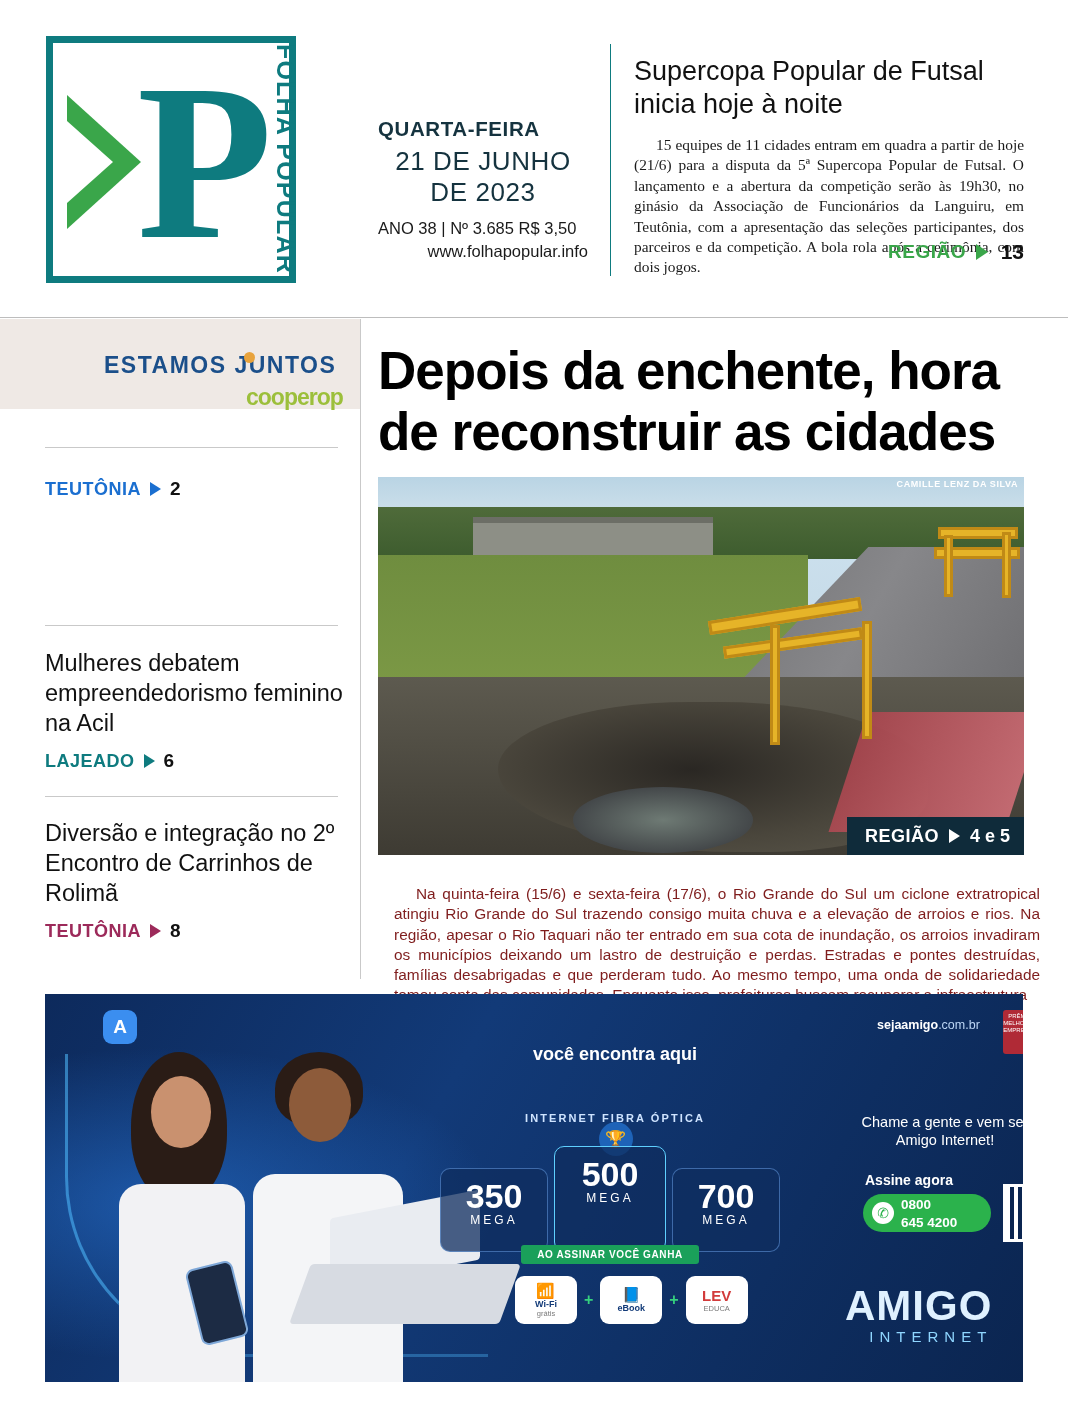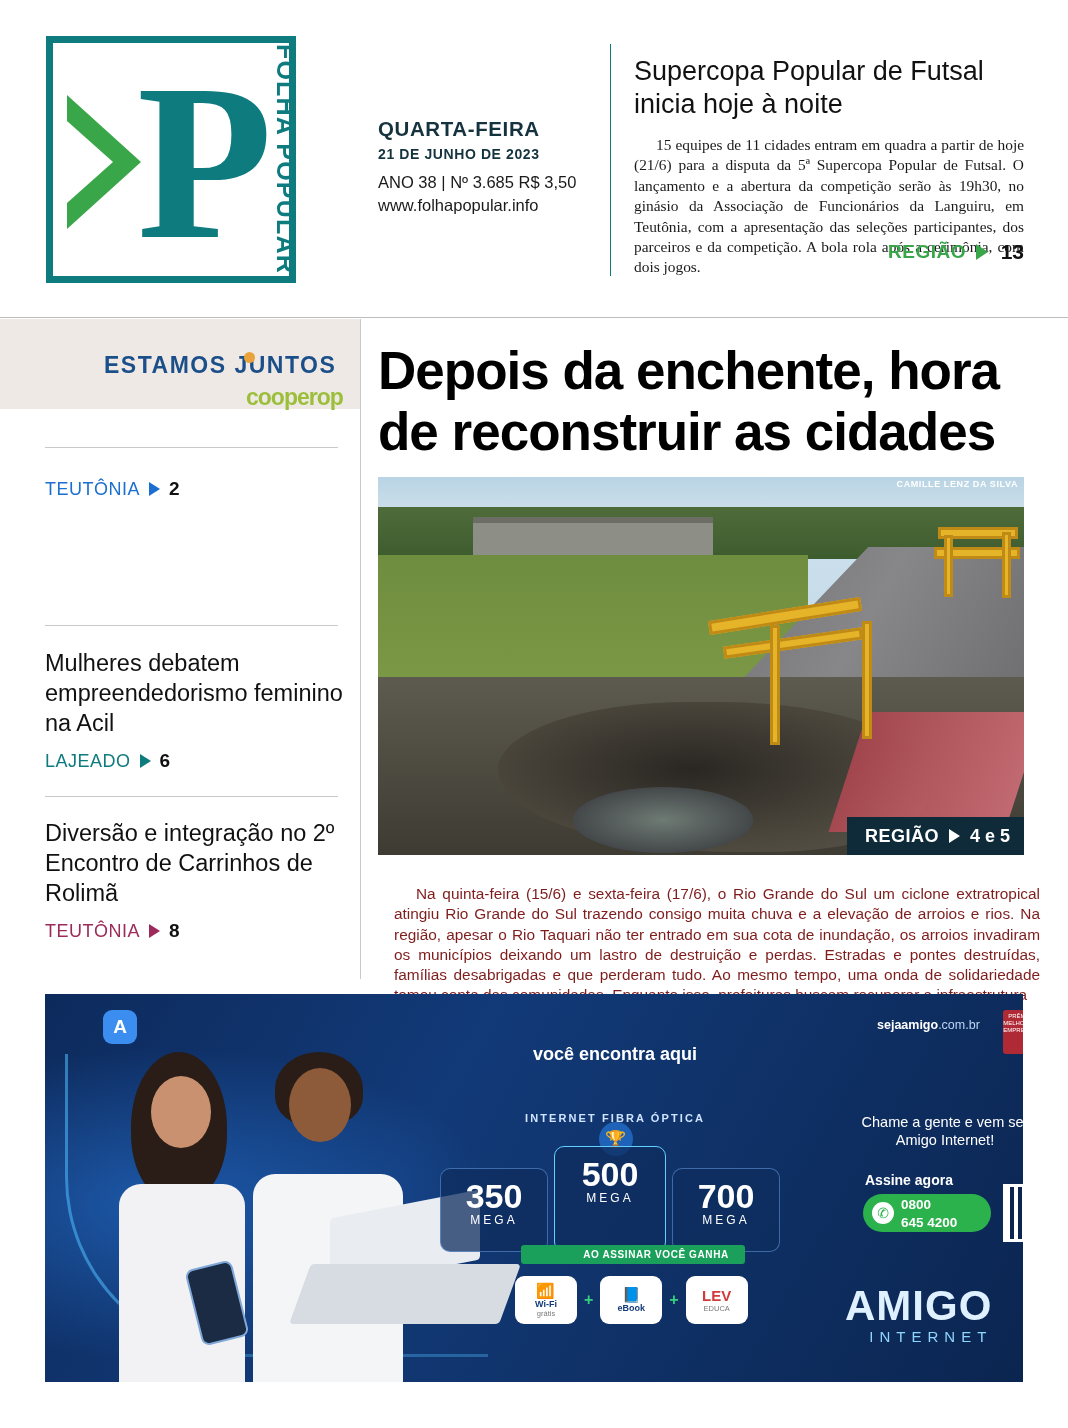--- a/index.html
+++ b/index.html
@@ -82,35 +82,37 @@
     width: 210px;
   }
   .date-weekday {
     font-weight: bold;
     font-size: 20.5px;
     letter-spacing: 0.6px;
     color: #15333f;
     margin: 0 0 5px 0;
   }
   .date-full {
-    font-weight: bold;
-    font-size: 14px;
+    font-weight: normal;
+    font-size: 26px;
     letter-spacing: 0.6px;
     color: #15333f;
     margin: 0 0 11px 0;
+    text-align: center;
   }
   .issue-line {
     font-size: 16.5px;
     color: #1a1a1a;
     margin: 0 0 4px 0;
   }
   .site-line {
     font-size: 16.5px;
     color: #1a1a1a;
     margin: 0;
+    text-align: right;
   }
   .vdivider {
     position: absolute;
     left: 610px; top: 44px;
     width: 1px;
     height: 232px;
     background: #0e7b7f;
   }
   .teaser {
     position: absolute;
@@ -218,21 +220,21 @@
     color: #111;
     margin: 0 0 12px 0;
     font-weight: normal;
   }
   .side-foot {
     display: flex;
     align-items: center;
     gap: 9px;
   }
   .side-sec {
-    font-weight: normal;
+    font-weight: bold;
     font-size: 18px;
     letter-spacing: 0.5px;
   }
   .side-page {
     font-weight: bold;
     font-size: 19px;
     color: #111;
   }
   .tri {
     width: 0; height: 0;
@@ -522,21 +524,20 @@
     position: absolute;
     left: 476px; top: 251px;
     width: 178px; height: 19px;
     background: #1aa05a;
     color: #fff;
     font-size: 10px;
     font-weight: bold;
     letter-spacing: 0.6px;
     display: flex; align-items: center; justify-content: center;
     border-radius: 3px;
-    padding-left: 46px;
   }
   .perks {
     position: absolute;
     left: 470px; top: 282px;
     display: flex;
     align-items: center;
     gap: 7px;
   }
   .perk {
     width: 62px; height: 48px;

